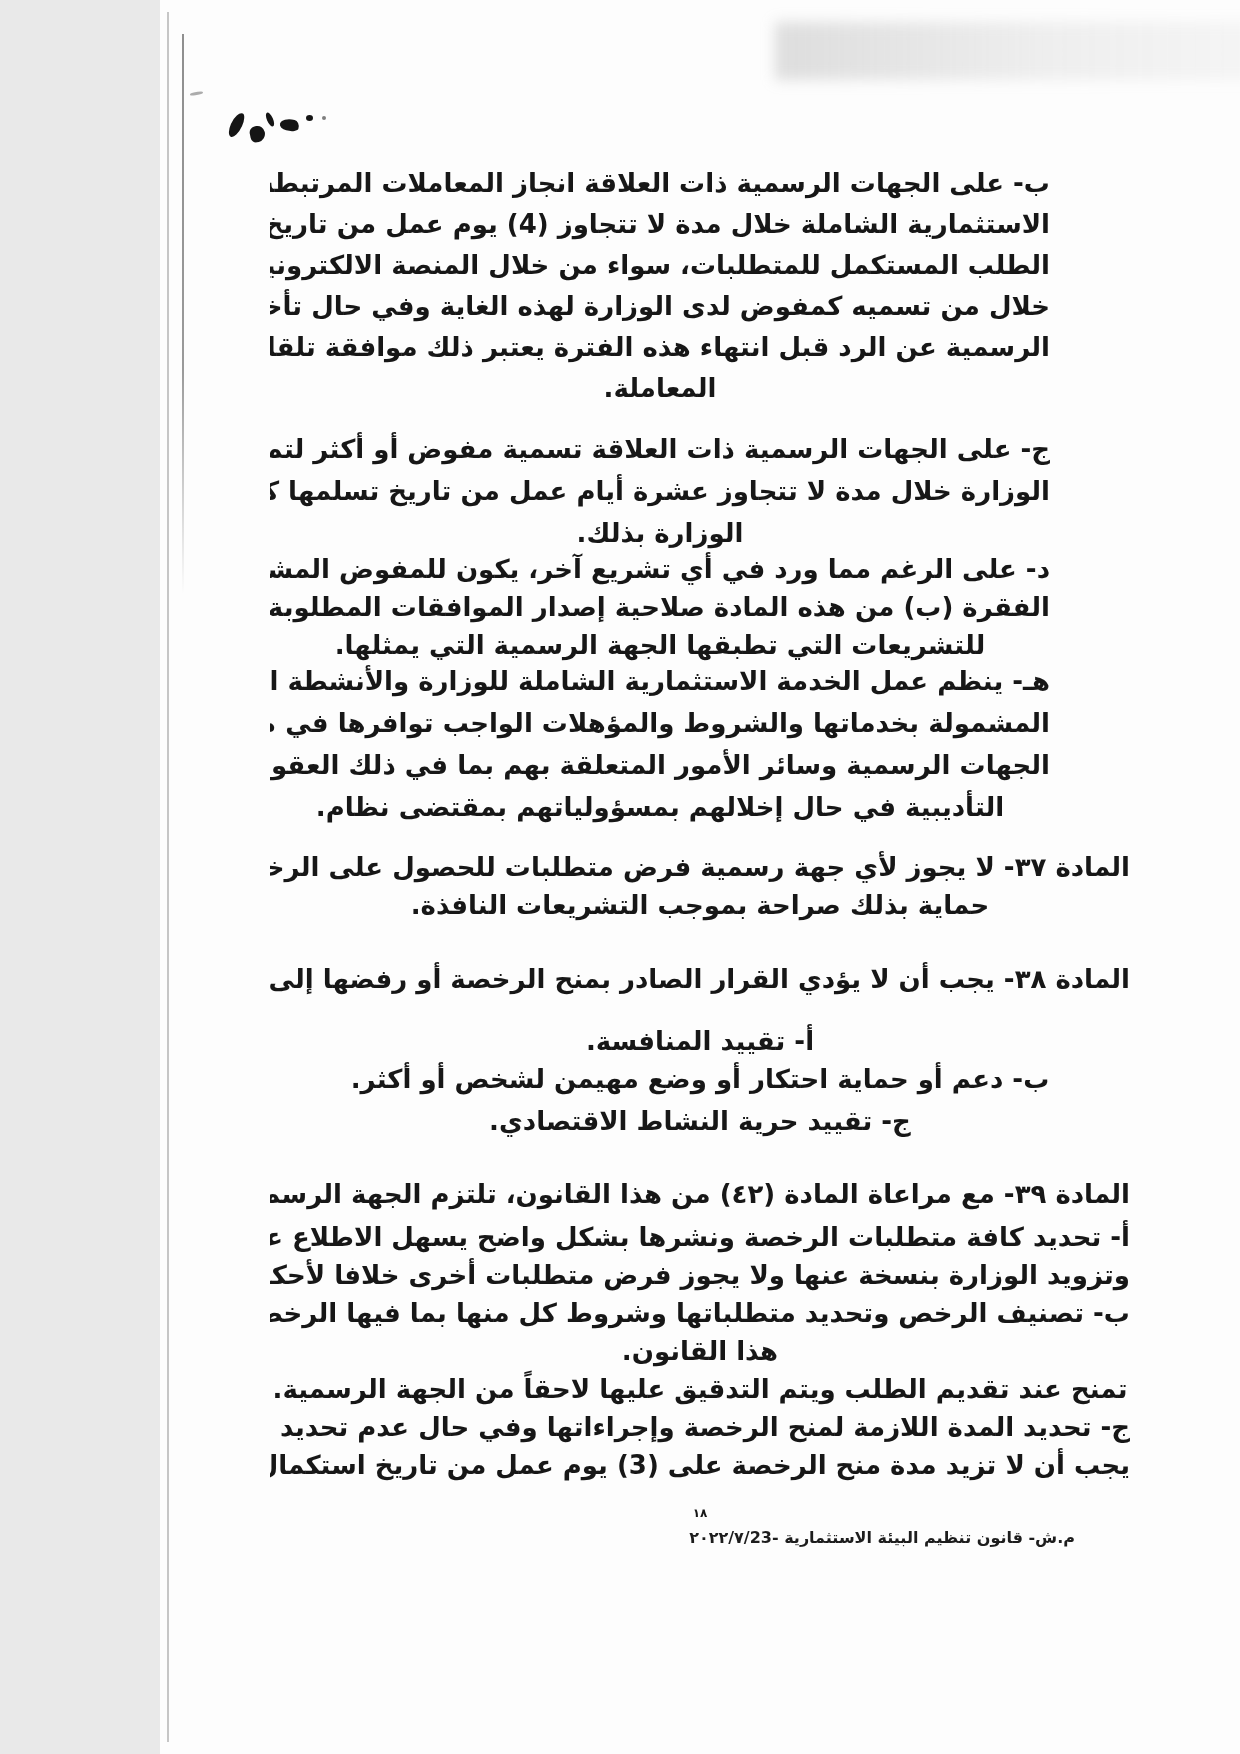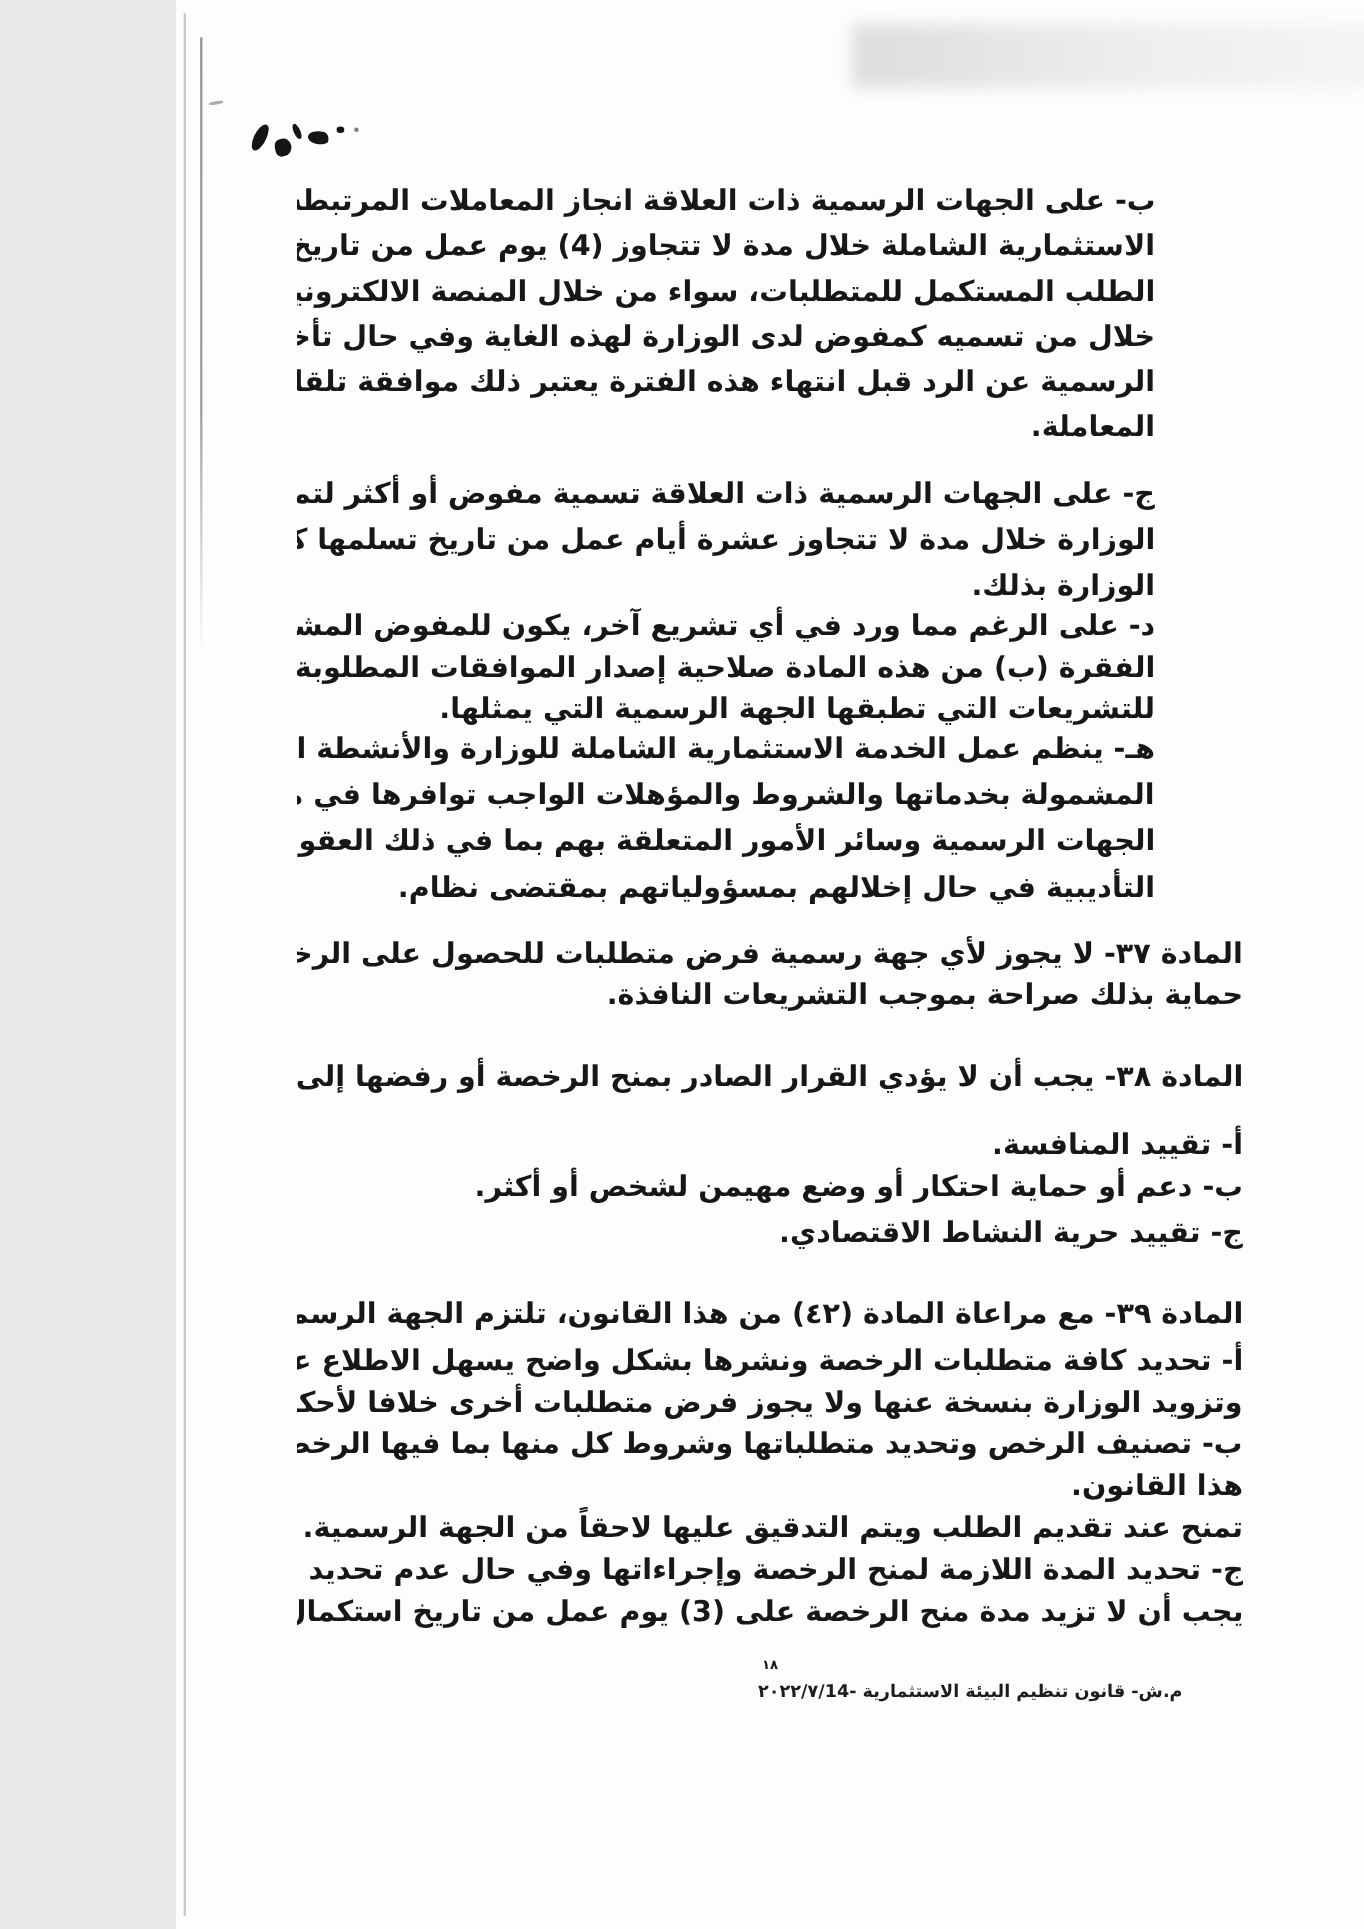--- a/index.html
+++ b/index.html
@@ -19,21 +19,21 @@
   .txt{
     position:absolute;left:110px;right:110px;
     direction:rtl;font-weight:bold;font-size:26px;
     color:#171717;
   }
   .inset{right:190px;}           
   .lh38{line-height:38px}.lh41{line-height:41px}.lh42{line-height:42px}
   .ln{display:block;white-space:nowrap;overflow:hidden;}
   .jl{text-align:justify;text-align-last:justify;text-justify:inter-word;}
   .rl{text-align:right;}
-  .cl{}
+  .cl{text-align:center;}
   .sub{}       
   .pagenum{position:absolute;left:110px;right:110px;top:1506px;text-align:center;
     font-size:12px;font-weight:bold;direction:rtl;}
   .footer{position:absolute;right:165px;top:1528px;font-size:16px;font-weight:bold;
     direction:rtl;color:#1d1d1d;}
 </style>
 </head>
 <body>
 
 <div class="sheet">
@@ -97,15 +97,15 @@
     <div class="ln jl sub" style="margin-top:5px">أ- تحديد كافة متطلبات الرخصة ونشرها بشكل واضح يسهل الاطلاع عليها</div>
     <div class="ln jl sub">وتزويد الوزارة بنسخة عنها ولا يجوز فرض متطلبات أخرى خلافا لأحكام</div>
     <div class="ln jl sub">ب- تصنيف الرخص وتحديد متطلباتها وشروط كل منها بما فيها الرخص التي</div>
     <div class="ln cl sub">هذا القانون.</div>
     <div class="ln cl sub">تمنح عند تقديم الطلب ويتم التدقيق عليها لاحقاً من الجهة الرسمية.</div>
     <div class="ln jl sub">ج- تحديد المدة اللازمة لمنح الرخصة وإجراءاتها وفي حال عدم تحديد المدة</div>
     <div class="ln cl sub">يجب أن لا تزيد مدة منح الرخصة على (3) يوم عمل من تاريخ استكمال</div>
   </div>
 
   <div class="pagenum">١٨</div>
-  <div class="footer">م.ش- قانون تنظيم البيئة الاستثمارية -٢٠٢٢/٧/14</div>
+  <div class="footer">م.ش- قانون تنظيم البيئة الاستثمارية -٢٠٢٢/٧/23</div>
 
 </div>
 
 </body></html>

